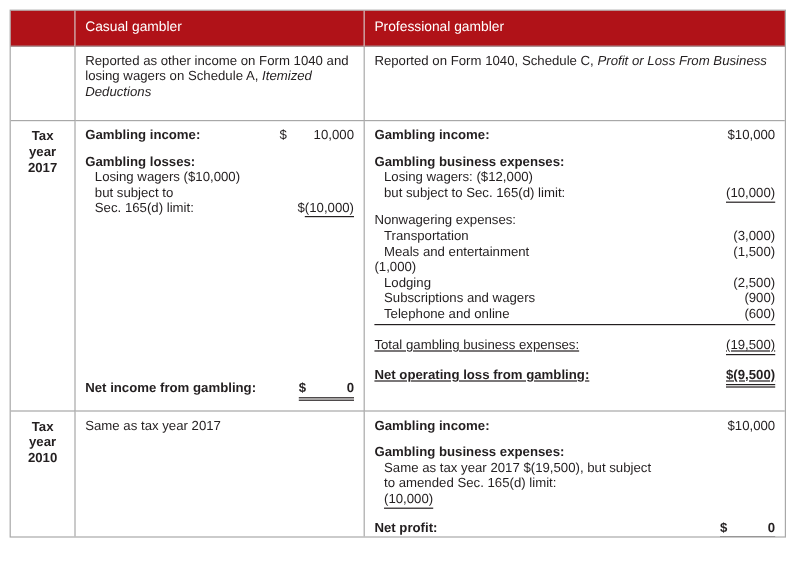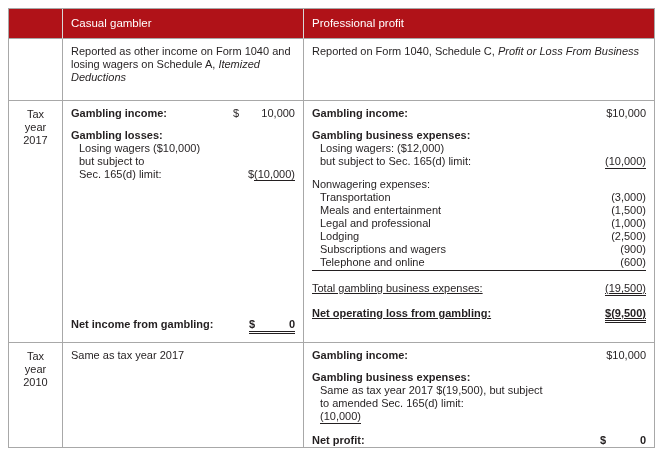--- a/index.html
+++ b/index.html
@@ -18,21 +18,21 @@
   .c3 { border-right:none; }
   .rlast { border-bottom:none; }
 
   .hd { background:#B01218; color:#ffffff; font-weight:normal; font-size:11.5px;
         display:flex; align-items:center; padding:0 8px; }
   .hd.sep { border-right:1px solid #d8d8d8; }
 
   .italic { font-style:italic; }
   .b { font-weight:bold; }
 
-  .yearcell { text-align:center; font-weight:normal; padding-top:7px; }
+  .yearcell { text-align:center; font-weight:bold; padding-top:7px; }
 
   .cellflex { display:flex; flex-direction:column; }
 
   .lrow { display:flex; justify-content:space-between; align-items:baseline; }
   .ind { padding-left:8px; }
   .amt { text-align:right; white-space:nowrap; }
 
   .money { display:inline-flex; justify-content:space-between; }
   .w62 { width:62px; }
   .w46 { width:46px; }
@@ -51,21 +51,21 @@
 </head>
 <body>
 
 <div class="tbl">
 
   <div class="cell hd sep"></div>
   <div class="cell hd sep">
     <span>Casual gambler</span>
   </div>
   <div class="cell hd c3">
-    <span>Professional profit</span>
+    <span>Professional gambler</span>
   </div>
 
   <div class="cell"></div>
   <div class="cell">
     <span>Reported as other income on Form 1040 and losing wagers on Schedule A, </span><span class="italic">Itemized Deductions</span>
   </div>
   <div class="cell c3">
     <span>Reported on Form 1040, Schedule C, </span><span class="italic">Profit or Loss From Business</span>
   </div>
 
@@ -113,21 +113,20 @@
     <div class="nw-items">
       <div class="lrow">
         <span class="ind">Transportation</span>
         <span class="amt">(3,000)</span>
       </div>
       <div class="lrow">
         <span class="ind">Meals and entertainment</span>
         <span class="amt">(1,500)</span>
       </div>
       <div class="lrow">
-        <span class="ind">Legal and professional</span>
         <span class="amt">(1,000)</span>
       </div>
       <div class="lrow">
         <span class="ind">Lodging</span>
         <span class="amt">(2,500)</span>
       </div>
       <div class="lrow">
         <span class="ind">Subscriptions and wagers</span>
         <span class="amt">(900)</span>
       </div>

